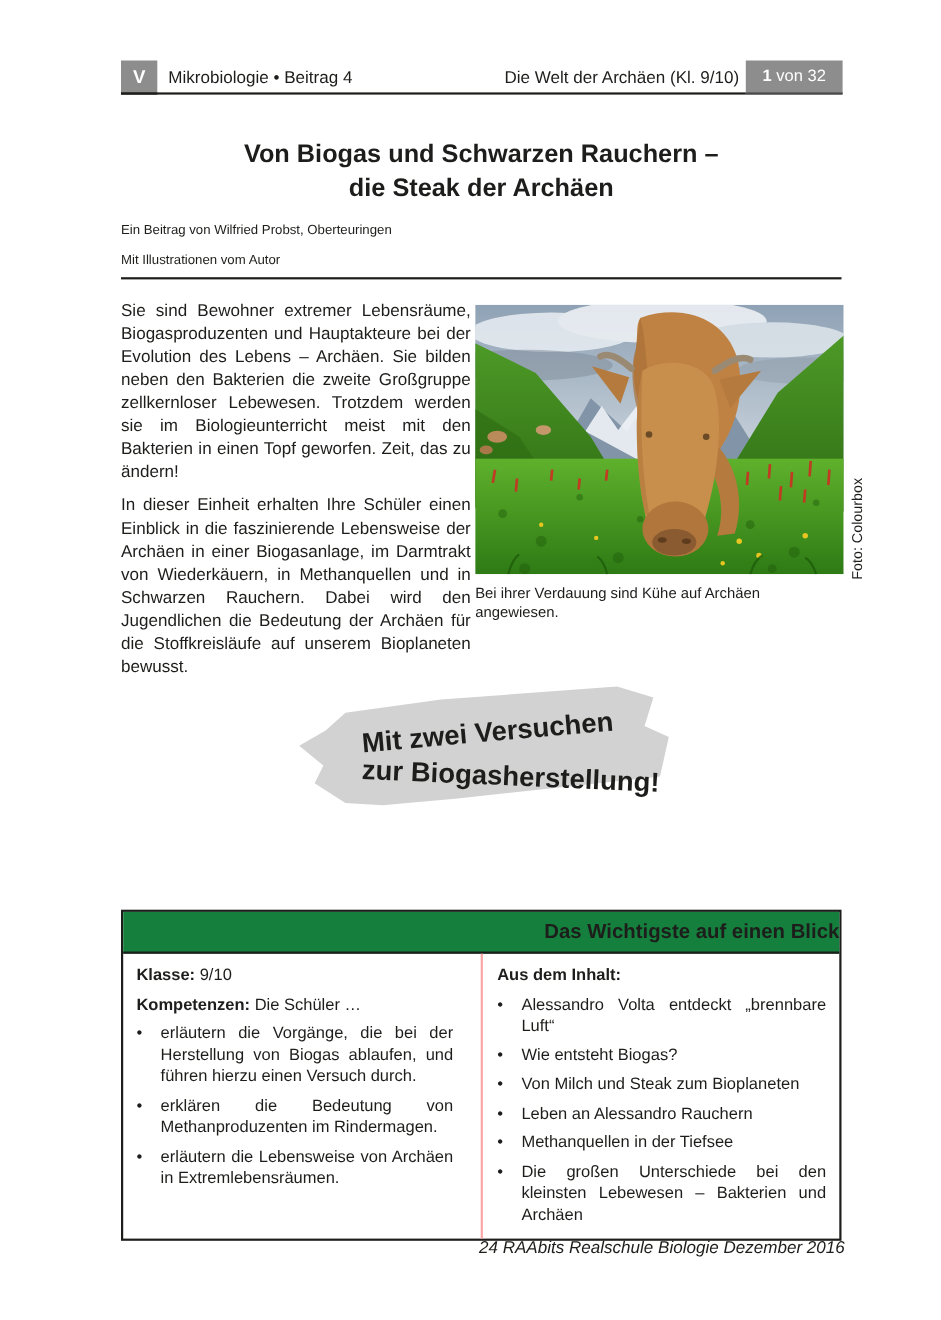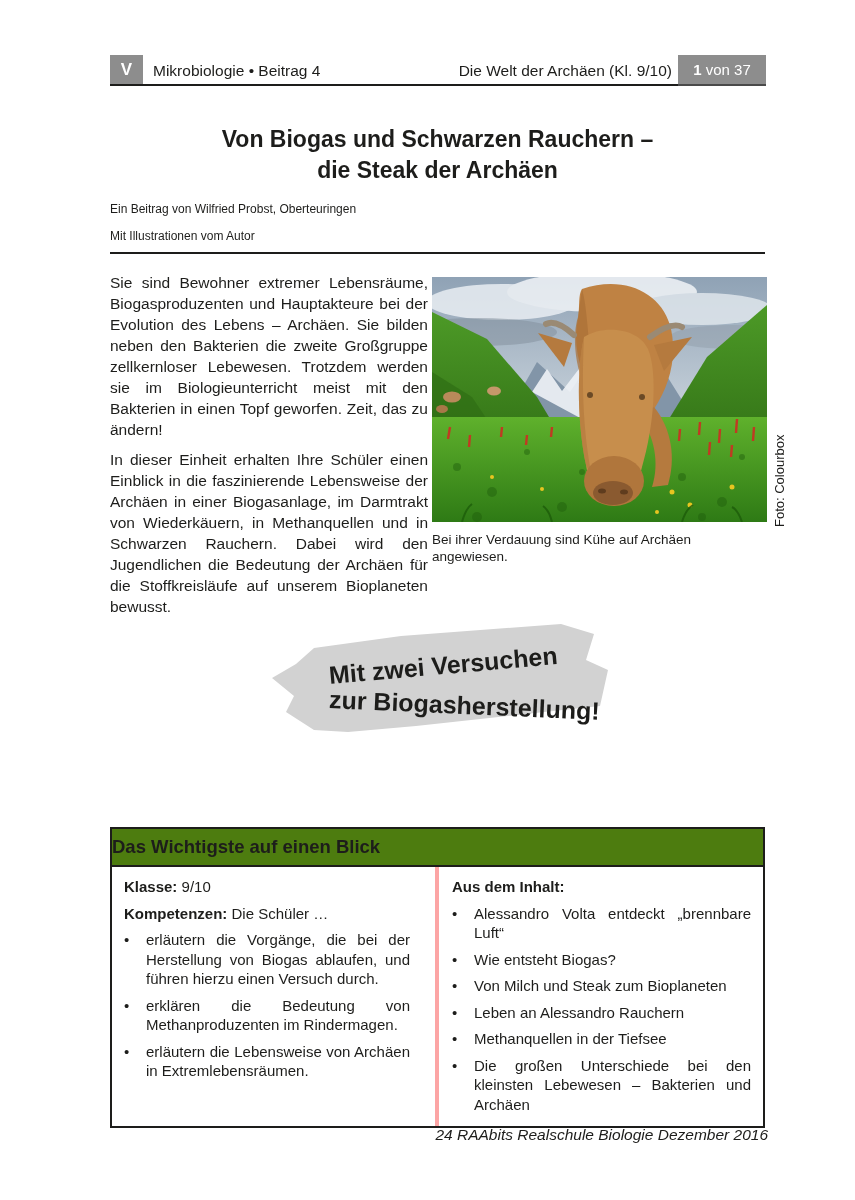--- a/index.html
+++ b/index.html
@@ -30,45 +30,45 @@
   .photo{position:absolute;left:432px;top:277px;width:335px;height:245px;}
   .caption{position:absolute;left:432px;top:531px;width:335px;font-size:13.5px;line-height:17px;}
   .credit{position:absolute;left:772px;top:527px;font-size:13px;white-space:nowrap;
     transform:rotate(-90deg);transform-origin:0 0;}
 
   
   .banner{position:absolute;left:256px;top:614px;width:368px;height:128px;}
 
   
   .ovbox{position:absolute;left:110px;top:827px;width:655px;border:2px solid #1d1d1b;box-sizing:border-box;}
-  .ovbox-header{background:#4d7c0f;border-bottom:2px solid #1d1d1b;height:36px;line-height:36px;
-    text-align:left;font-weight:bold;font-size:18.5px;}
+  .ovbox-header{background:#15803d;border-bottom:2px solid #1d1d1b;height:36px;line-height:36px;
+    text-align:right;font-weight:bold;font-size:18.5px;}
   .ovbox-cols{display:flex;align-items:stretch;}
   .ovcol{font-size:15px;line-height:19.5px;text-align:justify;box-sizing:border-box;}
-  .ovcol-left{width:327px;border-right:4px solid #fca5a5;padding:10px 25px 12px 12px;}
+  .ovcol-left{width:327px;border-right:2px solid #fca5a5;padding:10px 25px 12px 12px;}
   .ovcol-right{flex:1;padding:10px 12px 12px 13px;}
   .ovline{margin:0 0 7px 0;}
   .ovline b{font-weight:bold;}
   .bullet-item{display:flex;margin:0 0 7px 0;}
   .bullet-item:last-child{margin-bottom:0;}
   .bullet-dot{width:22px;flex:0 0 22px;text-align:left;}
   .bullet-text{flex:1;}
 
   .footer{position:absolute;left:110px;top:1126px;width:658px;text-align:right;
     font-style:italic;font-size:15.5px;}
 </style>
 </head>
 <body>
 
 <div class="page">
 
   <div class="hdr-badge v-badge">V</div>
   <div class="hdr-text hdr-left">Mikrobiologie • Beitrag 4</div>
   <div class="hdr-text hdr-right">Die Welt der Archäen (Kl. 9/10)</div>
-  <div class="hdr-badge page-badge"><b>1</b><span> von 37</span></div>
+  <div class="hdr-badge page-badge"><b>1</b><span> von 32</span></div>
   <div class="hdr-rule"></div>
 
   <div class="doc-title">
     <div>Von Biogas und Schwarzen Rauchern –</div>
     <div>die Steak der Archäen</div>
   </div>
 
   <div class="author">
     <div>Ein Beitrag von Wilfried Probst, Oberteuringen</div>
     <div>Mit Illustrationen vom Autor</div>

